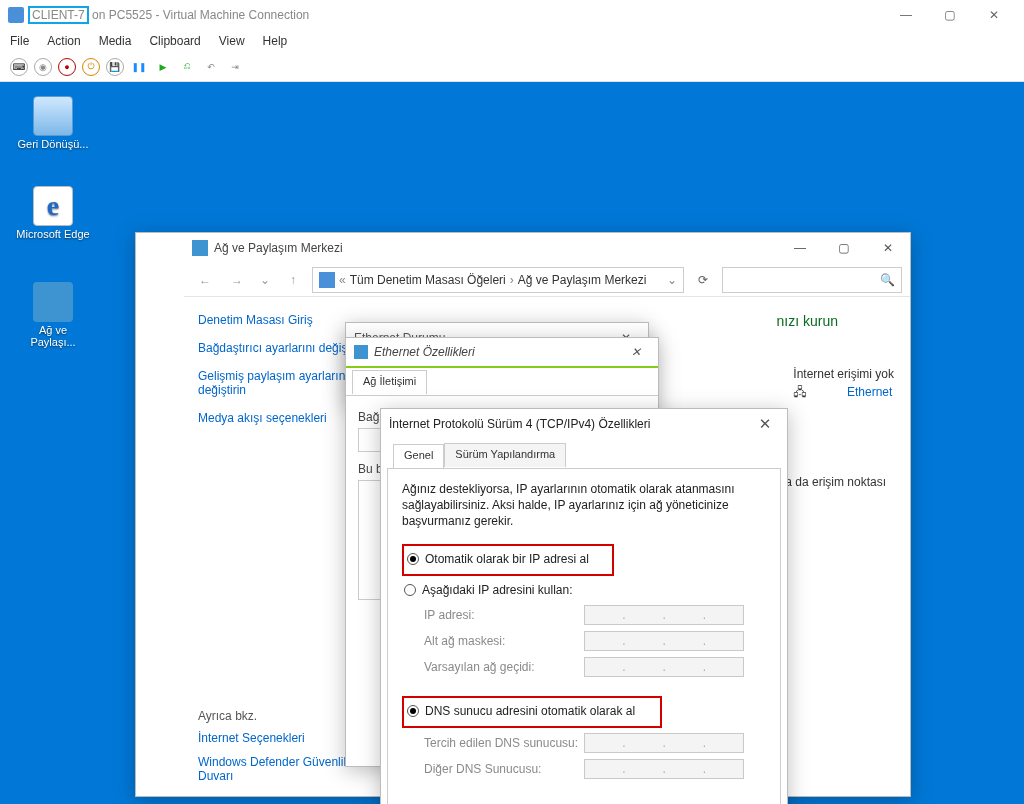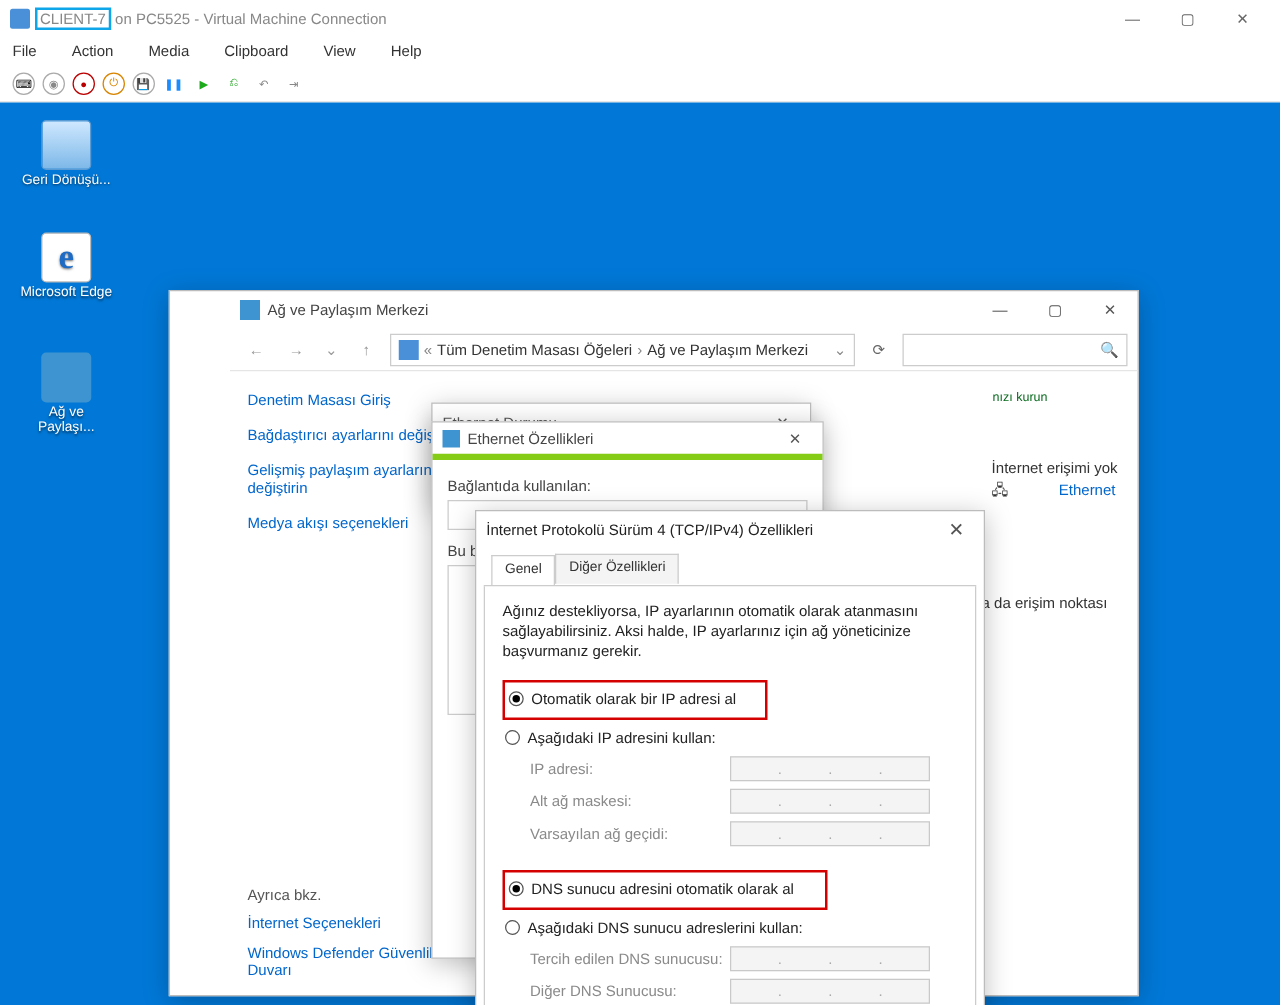--- a/index.html
+++ b/index.html
@@ -2,21 +2,21 @@
 <html><head>
 <meta charset="utf-8">
 <style>
   html,body{margin:0;padding:0;font-family:"Segoe UI",Tahoma,sans-serif;font-size:12px;background:#fff;}
   *{box-sizing:border-box;}
   .vm-titlebar{height:30px;display:flex;align-items:center;padding:0 8px;background:#fff;color:#888;}
   .vm-titlebar .ico{width:16px;height:16px;margin-right:4px;background:#4a90d9;border-radius:2px;}
   .vm-titlebar .client-hl{border:2px solid #0ea5e9;padding:0 2px;color:#888;}
   .vm-titlebar .winbtns{margin-left:auto;display:flex;}
   .vm-titlebar .winbtns div{width:44px;height:28px;display:flex;align-items:center;justify-content:center;color:#666;}
-  .menubar{height:22px;display:flex;gap:28px;padding:0 10px;color:#333;align-items:center;}
+  .menubar{height:22px;display:flex;gap:18px;padding:0 10px;color:#333;align-items:center;}
   .toolbar{height:30px;display:flex;align-items:center;gap:6px;padding:0 10px;border-bottom:1px solid #e0e0e0;}
   .toolbar .tb{width:18px;height:18px;border:1px solid #aaa;border-radius:50%;display:flex;align-items:center;justify-content:center;font-size:9px;}
   .vm-area{position:relative;width:1024px;height:722px;background:#0178d7;overflow:hidden;}
   
   .dicon{position:absolute;width:74px;text-align:center;color:#fff;font-size:11px;text-shadow:0 1px 2px rgba(0,0,0,.6);}
   .dicon .ic{width:40px;height:40px;margin:0 auto 2px;border-radius:4px;}
   .recycle .ic{background:linear-gradient(#cfe8ff,#7db8e8);border:1px solid #5a9bd4;position:relative;}
   .edge .ic{background:#fff;border:1px solid #bbb;display:flex;align-items:center;justify-content:center;}
   .edge .ic::after{content:"e";color:#1e6bc6;font-size:28px;font-weight:bold;font-family:Georgia,serif;}
   .netshare .ic{background:#3e94d1;}
@@ -31,33 +31,33 @@
   .navarr{width:26px;height:26px;border-radius:50%;display:flex;align-items:center;justify-content:center;color:#999;}
   .crumb{flex:1;height:26px;border:1px solid #ccc;display:flex;align-items:center;padding:0 6px;font-size:12px;color:#333;gap:4px;}
   .crumb .ico{width:16px;height:16px;background:#4a90d9;}
   .crumb span.sep{color:#888;}
   .searchbox{width:180px;height:26px;border:1px solid #ccc;display:flex;align-items:center;justify-content:flex-end;padding:0 6px;color:#888;}
   .refresh{width:26px;height:26px;display:flex;align-items:center;justify-content:center;color:#666;}
   .netbody{display:flex;height:calc(100% - 64px);}
   .sidepane{width:200px;padding:16px 14px;font-size:12px;}
   .sidepane a{color:#0066cc;text-decoration:none;display:block;margin-bottom:14px;cursor:pointer;}
   .mainpane{flex:1;padding:16px 18px;position:relative;}
-  .heading{color:#0a6b1f;font-size:10px;}
+  .heading{color:#0a6b1f;font-size:14px;}
   .rightblock{position:absolute;right:16px;top:70px;font-size:12px;color:#333;}
   .rightblock a{color:#0066cc;text-decoration:none;margin-left:37px;}
   .access{position:absolute;right:24px;top:178px;font-size:12px;color:#333;}
   .sidefoot{padding:0 14px;font-size:12px;}
   .sidefoot div.lbl{color:#555;margin-bottom:8px;}
   .sidefoot a{color:#0066cc;text-decoration:none;display:block;margin-bottom:10px;cursor:pointer;}
   
   .estat{left:345px;top:240px;width:304px;height:84px;background:#fff;}
   .estat .tbar{font-size:12px;color:#555;border-bottom:1px solid #eee;}
   
   .eprop{left:345px;top:255px;width:314px;height:430px;background:#fff;}
-  .eprop .tbar{height:30px;border-bottom:5px solid #84cc16;}
+  .eprop .tbar{height:30px;border-bottom:2px solid #84cc16;font-style:italic;}
   .tabs{height:26px;border-bottom:1px solid #ccc;display:flex;padding-left:6px;margin-top:2px;}
   .tabs .tab{height:24px;border:1px solid #ccc;border-bottom:none;padding:4px 10px;font-size:11px;background:#fff;color:#333;}
   .eprop .body{padding:10px 12px;font-size:12px;color:#333;}
   .eprop .body .lbl{margin:4px 0;color:#444;}
   
   .ipv4{left:380px;top:326px;width:408px;height:470px;background:#fff;}
   .ipv4 .tbar{font-size:12px;color:#222;}
   .ipv4 .tbar .close{width:38px;text-align:center;font-size:15px;color:#444;font-family:sans-serif;}
   .ipv4 .tabs{margin:4px 6px 0;}
   .ipv4 .tabs .tab{background:#fff;}
@@ -185,38 +185,41 @@
   </div>
 
   <div class="win eprop">
     <div class="tbar">
       <span style="width:14px;height:14px;background:#3e94d1;margin-right:6px"></span>
       <span>Ethernet Özellikleri</span>
       <div class="winctrl">
           <div>✕</div>
         </div>
     </div>
+    <div class="tabs">
+      <div class="tab">Ağ İletişimi</div>
+    </div>
     <div class="body">
       <div class="lbl">Bağlantıda kullanılan:</div>
       <div style="height:24px;border:1px solid #ccc;margin-bottom:10px"></div>
       <div class="lbl">Bu bağlantıda aşağıdaki öğeler kullanılır:</div>
       <div style="height:120px;border:1px solid #ccc"></div>
     </div>
   </div>
 
   <div class="win ipv4">
     <div class="tbar">
       <span>İnternet Protokolü Sürüm 4 (TCP/IPv4) Özellikleri</span>
       <div class="winctrl">
           <div class="close">✕</div>
         </div>
     </div>
     <div class="tabs">
       <div class="tab active">Genel</div>
-      <div class="tab inactive">Diğer Özellikleri</div>
+      <div class="tab inactive">Sürüm Yapılandırma</div>
     </div>
     <div class="panel">
       <div class="desc">Ağınız destekliyorsa, IP ayarlarının otomatik olarak atanmasını sağlayabilirsiniz. Aksi halde, IP ayarlarınız için ağ yöneticinize başvurmanız gerekir.</div>
 
       <div class="hl-red" style="width:212px">
         <div class="radio-row">
           <span class="radio sel"></span>
           <span>Otomatik olarak bir IP adresi al</span>
         </div>
       </div>
@@ -249,24 +252,20 @@
           </span>
       </div>
 
       <div style="height:10px"></div>
       <div class="hl-red" style="width:260px">
         <div class="radio-row">
           <span class="radio sel"></span>
           <span>DNS sunucu adresini otomatik olarak al</span>
         </div>
       </div>
-      <div class="radio-row">
-        <span class="radio"></span>
-        <span>Aşağıdaki DNS sunucu adreslerini kullan:</span>
-      </div>
       <div class="fieldrow">
         <span class="flabel">Tercih edilen DNS sunucusu:</span>
         <span class="finput dots">
             <span>.</span>
             <span>.</span>
             <span>.</span>
           </span>
       </div>
       <div class="fieldrow">
         <span class="flabel">Diğer DNS Sunucusu:</span>

